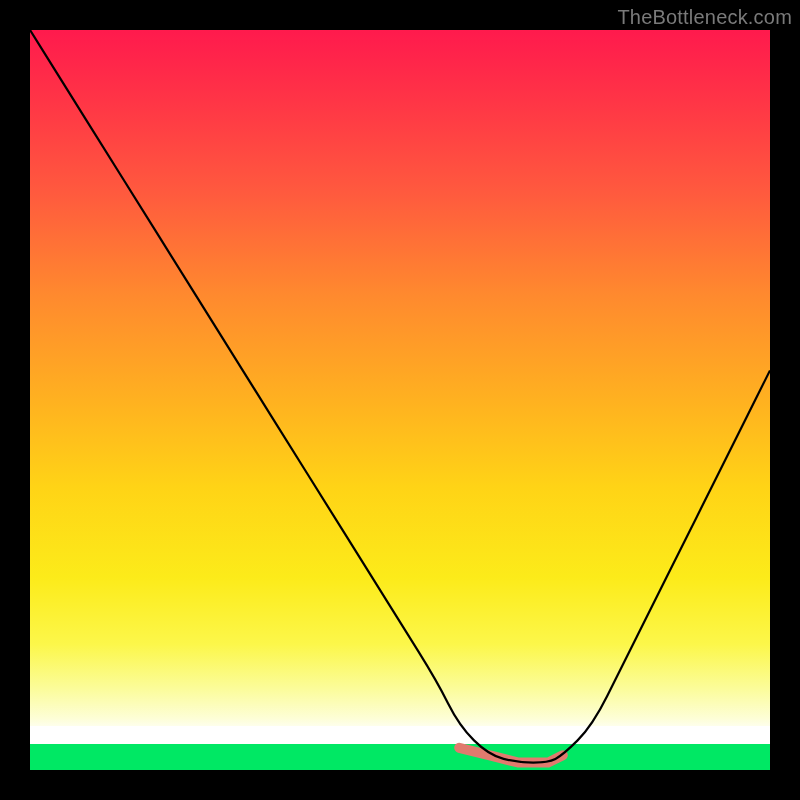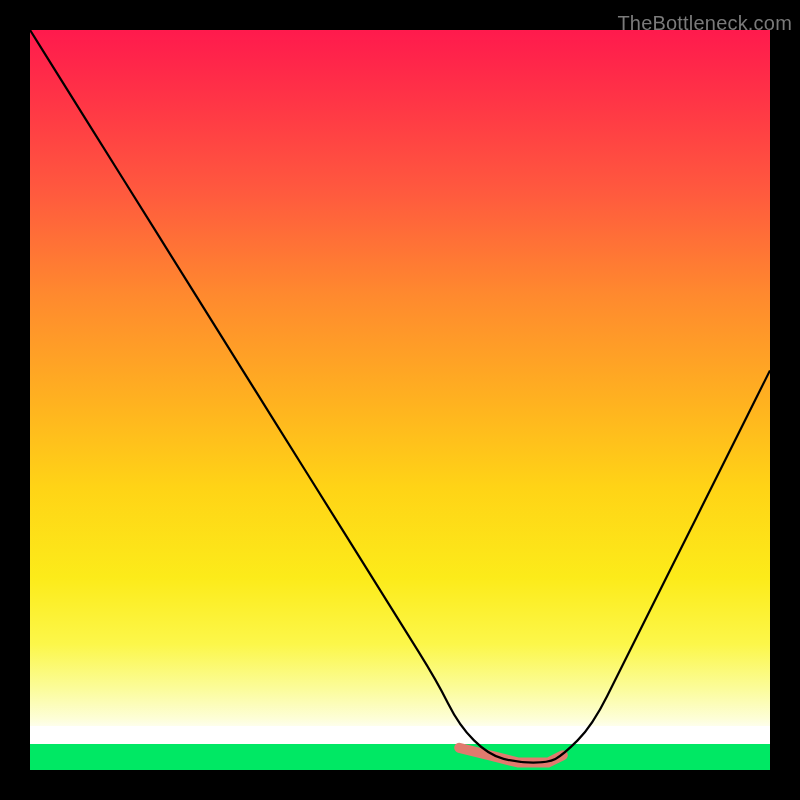--- a/index.html
+++ b/index.html
@@ -61,21 +61,21 @@
     bottom: 26px;   
     height: 18px;
     background: #ffffff;
   }
   svg.curve {
     position: absolute;
     inset: 0;
   }
   .watermark {
     position: absolute;
-    top: 12px;
+    top: 6px;
     right: 8px;
     color: #7a7a7a;
     font-size: 20px;
     font-weight: 400;
     letter-spacing: 0.2px;
     user-select: none;
   }
   .salmon-segment {
     stroke: #e07a6e;
     stroke-width: 10;

